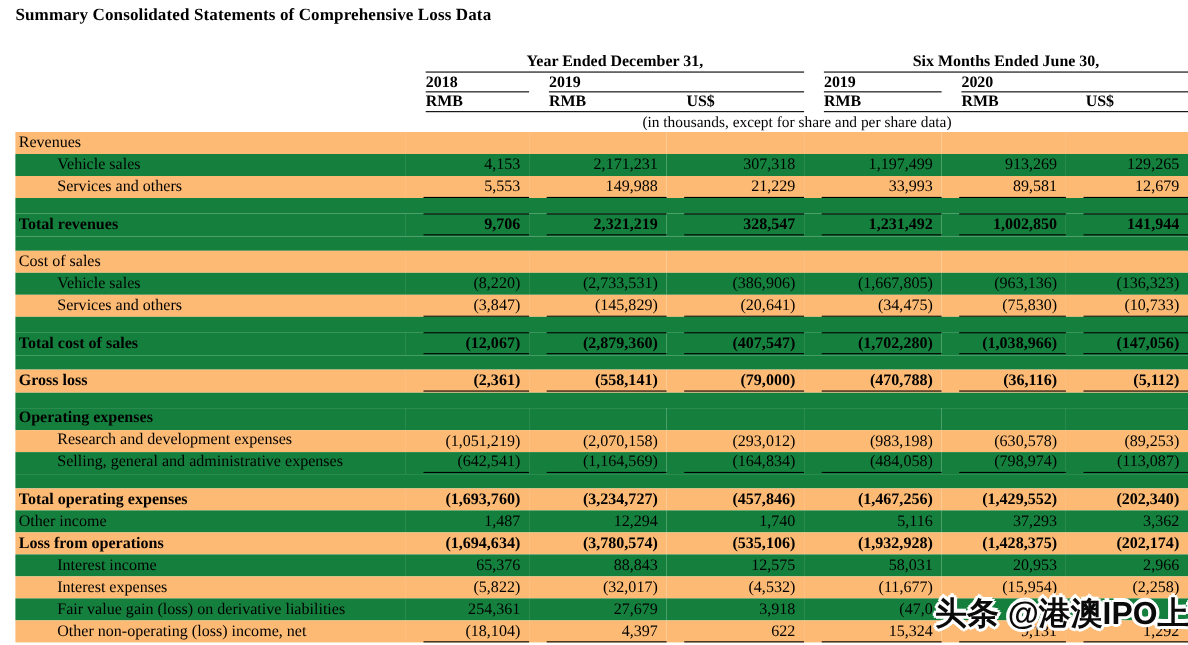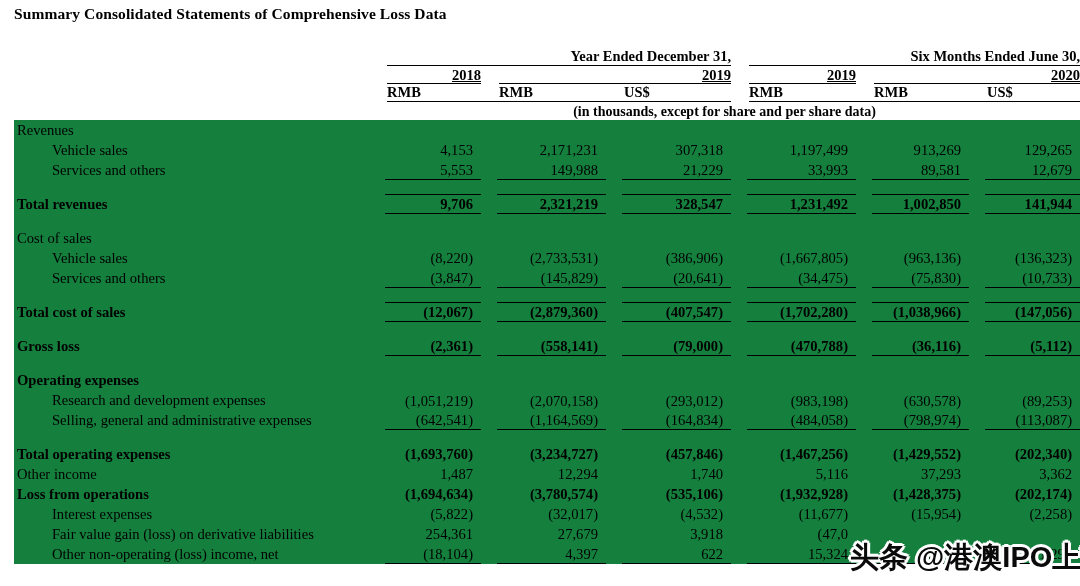--- a/index.html
+++ b/index.html
@@ -11,36 +11,36 @@
   .title{
     margin:5px 0 0 14px;font-size:15.5px;font-weight:bold;letter-spacing:0.1px;
   }
   table.fin{
     border-collapse:collapse;table-layout:fixed;
     width:1066px;margin:26px 0 0 14px;
   }
   td{padding:0;vertical-align:middle;}
   
   .ghead td{height:17px;}
-  .gl{margin-left:18px;border-bottom:1.4px solid #000;text-align:right;
+  .gl{margin-left:18px;border-bottom:1.4px solid #000;text-align:center;
       font-weight:bold;font-size:14.5px;padding-bottom:1px;line-height:15px;}
   .yhead td{height:18px;}
-  .yl{margin-left:18px;border-bottom:1.4px solid #000;text-align:right;
-      font-weight:bold;font-size:14.5px;line-height:16px;text-decoration:underline;}
+  .yl{margin-left:18px;border-bottom:1.4px solid #000;text-align:left;
+      font-weight:bold;font-size:14.5px;line-height:16px;}
   .chead td{height:16px;}
   .cu{margin-left:18px;text-align:left;font-weight:bold;font-size:14.5px;line-height:16px;}
   .crule td{height:3px;}
   .gr{margin-left:18px;border-top:1.4px solid #000;height:1px;}
   .nrow td{height:17px;}
-  .note{text-align:center;font-weight:bold;font-size:14px;line-height:16px;}
+  .note{text-align:center;font-weight:normal;font-size:14px;line-height:16px;}
   
   tr.r{height:20px;}
   tr.tall{height:21px;}
   tr.sp td{height:13.5px;}
-  tr.bg-blue{background:#15803d;}
+  tr.bg-blue{background:#fdba74;}
   tr.bg-white{background:#15803d;}
   tr.bold .lab, tr.bold .cv{font-weight:bold;}
   .lab{font-size:14.6px;padding-left:3px;white-space:nowrap;line-height:19px;}
   .lab.ind{padding-left:38px;}
   td.num{text-align:right;}
   .cv{margin-left:16px;padding-right:8px;font-size:14.6px;line-height:18px;min-height:18px;}
   .cv.rb{border-bottom:1.5px solid #000;}
   .cv.rt{border-top:1.5px solid #000;}
   
   .wm{
@@ -456,20 +456,41 @@
         <td class="num">
           <div class="cv">(1,932,928)</div>
         </td>
         <td class="num">
           <div class="cv">(1,428,375)</div>
         </td>
         <td class="num">
           <div class="cv">(202,174)</div>
         </td>
       </tr>
+      <tr class="r bg-white">
+        <td class="lab ind">Interest income</td>
+        <td class="num">
+          <div class="cv">65,376</div>
+        </td>
+        <td class="num">
+          <div class="cv">88,843</div>
+        </td>
+        <td class="num">
+          <div class="cv">12,575</div>
+        </td>
+        <td class="num">
+          <div class="cv">58,031</div>
+        </td>
+        <td class="num">
+          <div class="cv">20,953</div>
+        </td>
+        <td class="num">
+          <div class="cv">2,966</div>
+        </td>
+      </tr>
       <tr class="r bg-blue">
         <td class="lab ind">Interest expenses</td>
         <td class="num">
           <div class="cv">(5,822)</div>
         </td>
         <td class="num">
           <div class="cv">(32,017)</div>
         </td>
         <td class="num">
           <div class="cv">(4,532)</div>

